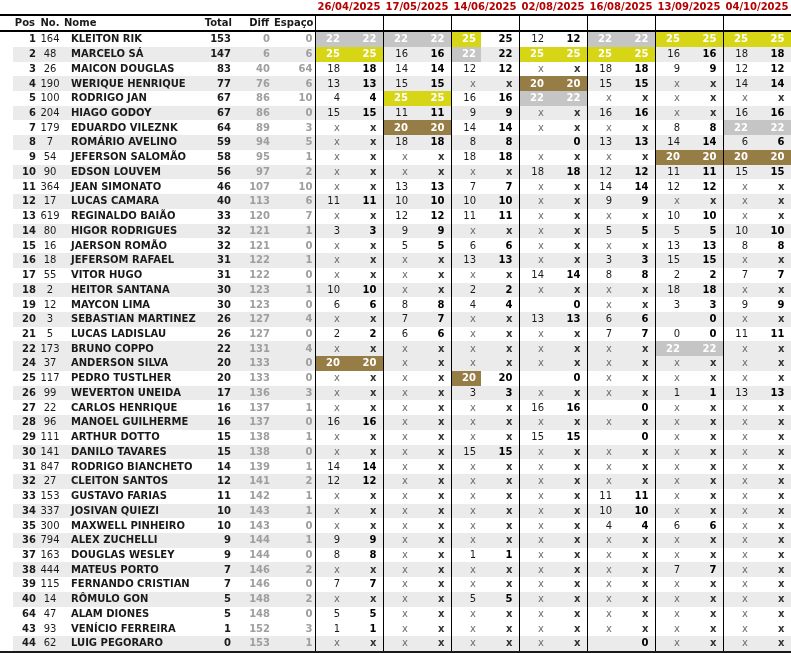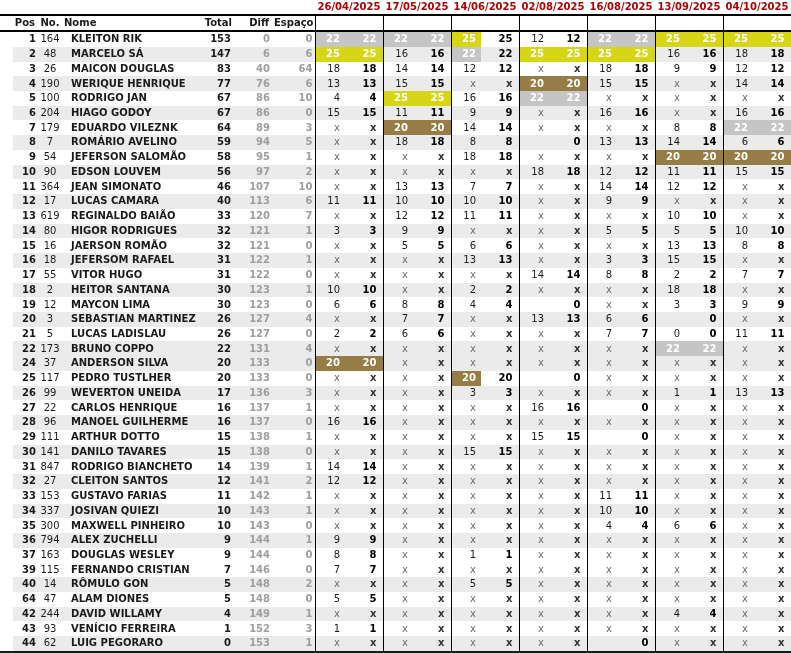--- a/index.html
+++ b/index.html
@@ -932,20 +932,43 @@
           <td class="tsub">1</td>
           <td class="co xv">x</td>
           <td class="tsub xv">x</td>
           <td class="co xv">x</td>
           <td class="tsub xv">x</td>
           <td class="co xv">x</td>
           <td class="tsub xv">x</td>
           <td class="co xv">x</td>
           <td class="tsub last xv">x</td>
         </tr>
+        <tr class="r-even">
+          <td class="gutter"></td>
+          <td class="pos">38</td>
+          <td class="no">444</td>
+          <td class="name">MATEUS PORTO</td>
+          <td class="total">7</td>
+          <td class="diff">146</td>
+          <td class="gap">2</td>
+          <td class="co xv">x</td>
+          <td class="tsub xv">x</td>
+          <td class="co xv">x</td>
+          <td class="tsub xv">x</td>
+          <td class="co xv">x</td>
+          <td class="tsub xv">x</td>
+          <td class="co xv">x</td>
+          <td class="tsub xv">x</td>
+          <td class="co xv">x</td>
+          <td class="tsub xv">x</td>
+          <td class="co">7</td>
+          <td class="tsub">7</td>
+          <td class="co xv">x</td>
+          <td class="tsub last xv">x</td>
+        </tr>
         <tr class="r-odd">
           <td class="gutter"></td>
           <td class="pos">39</td>
           <td class="no">115</td>
           <td class="name">FERNANDO CRISTIAN</td>
           <td class="total">7</td>
           <td class="diff">146</td>
           <td class="gap">0</td>
           <td class="co">7</td>
           <td class="tsub">7</td>
@@ -998,43 +1021,20 @@
           <td class="co xv">x</td>
           <td class="tsub xv">x</td>
           <td class="co xv">x</td>
           <td class="tsub xv">x</td>
           <td class="co xv">x</td>
           <td class="tsub xv">x</td>
           <td class="co xv">x</td>
           <td class="tsub xv">x</td>
           <td class="co xv">x</td>
           <td class="tsub xv">x</td>
-          <td class="co xv">x</td>
-          <td class="tsub last xv">x</td>
-        </tr>
-        <tr class="r-even">
-          <td class="gutter"></td>
-          <td class="pos">42</td>
-          <td class="no">244</td>
-          <td class="name">DAVID WILLAMY</td>
-          <td class="total">4</td>
-          <td class="diff">149</td>
-          <td class="gap">1</td>
-          <td class="co xv">x</td>
-          <td class="tsub xv">x</td>
-          <td class="co xv">x</td>
-          <td class="tsub xv">x</td>
-          <td class="co xv">x</td>
-          <td class="tsub xv">x</td>
-          <td class="co xv">x</td>
-          <td class="tsub xv">x</td>
-          <td class="co xv">x</td>
-          <td class="tsub xv">x</td>
-          <td class="co">4</td>
-          <td class="tsub">4</td>
           <td class="co xv">x</td>
           <td class="tsub last xv">x</td>
         </tr>
         <tr class="r-odd">
           <td class="gutter"></td>
           <td class="pos">43</td>
           <td class="no">93</td>
           <td class="name">VENÍCIO FERREIRA</td>
           <td class="total">1</td>
           <td class="diff">152</td>

